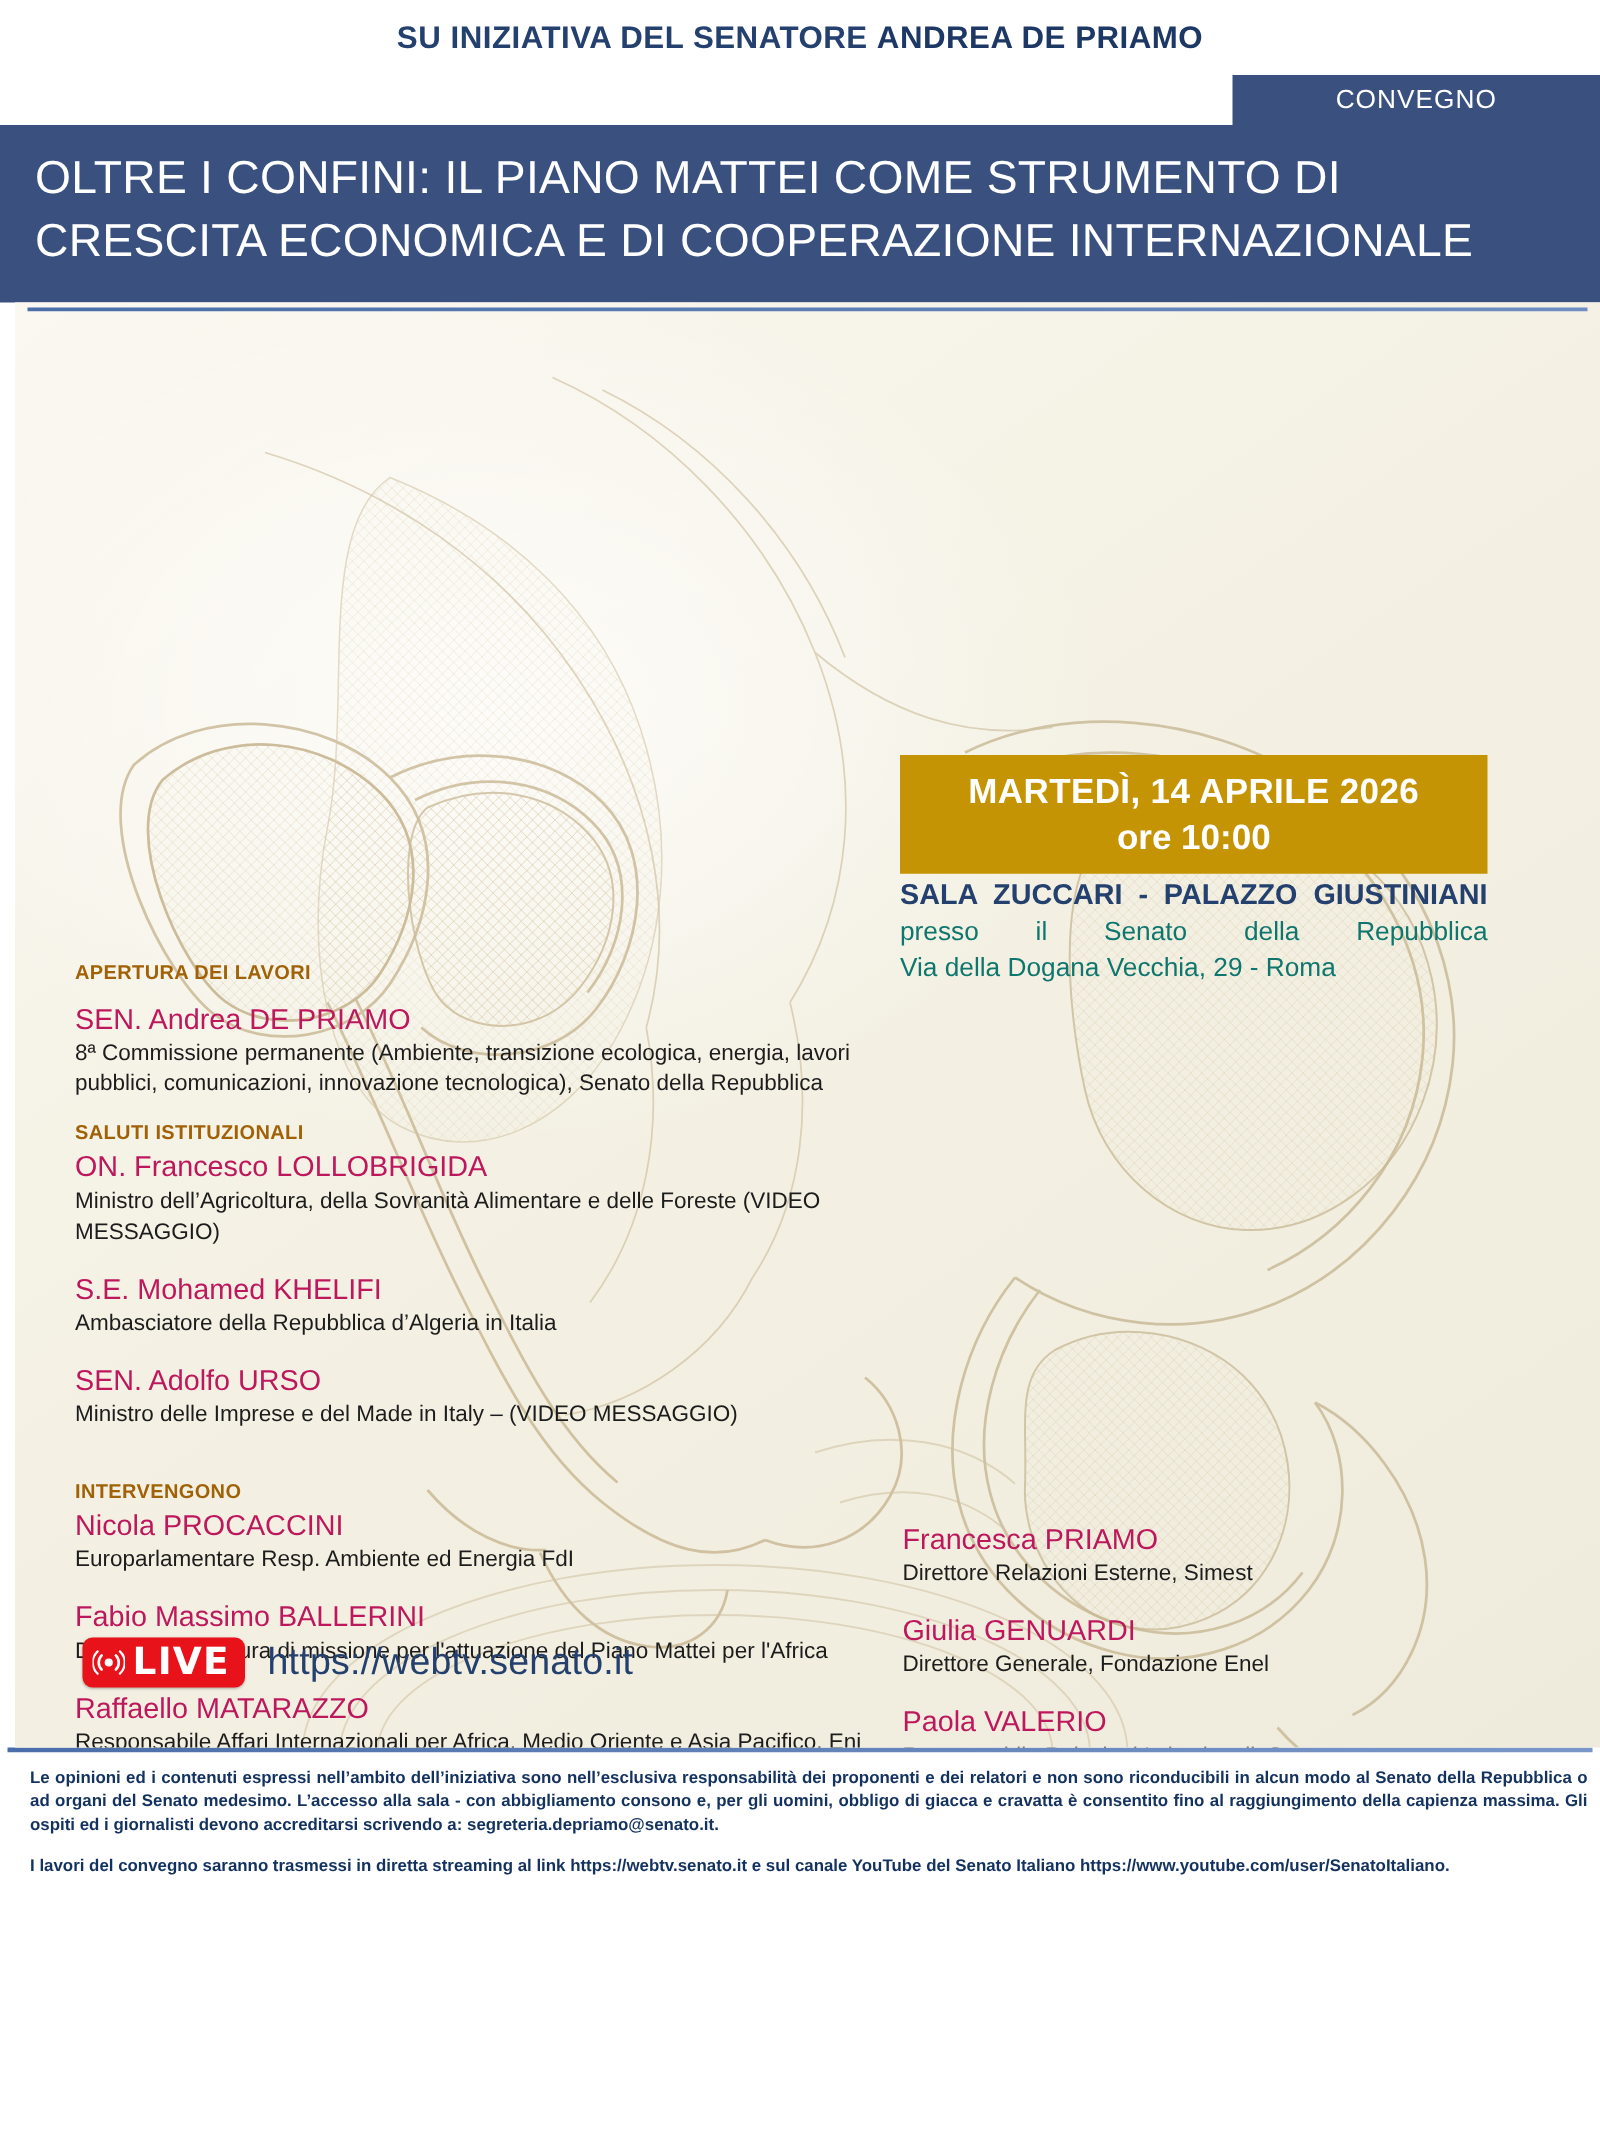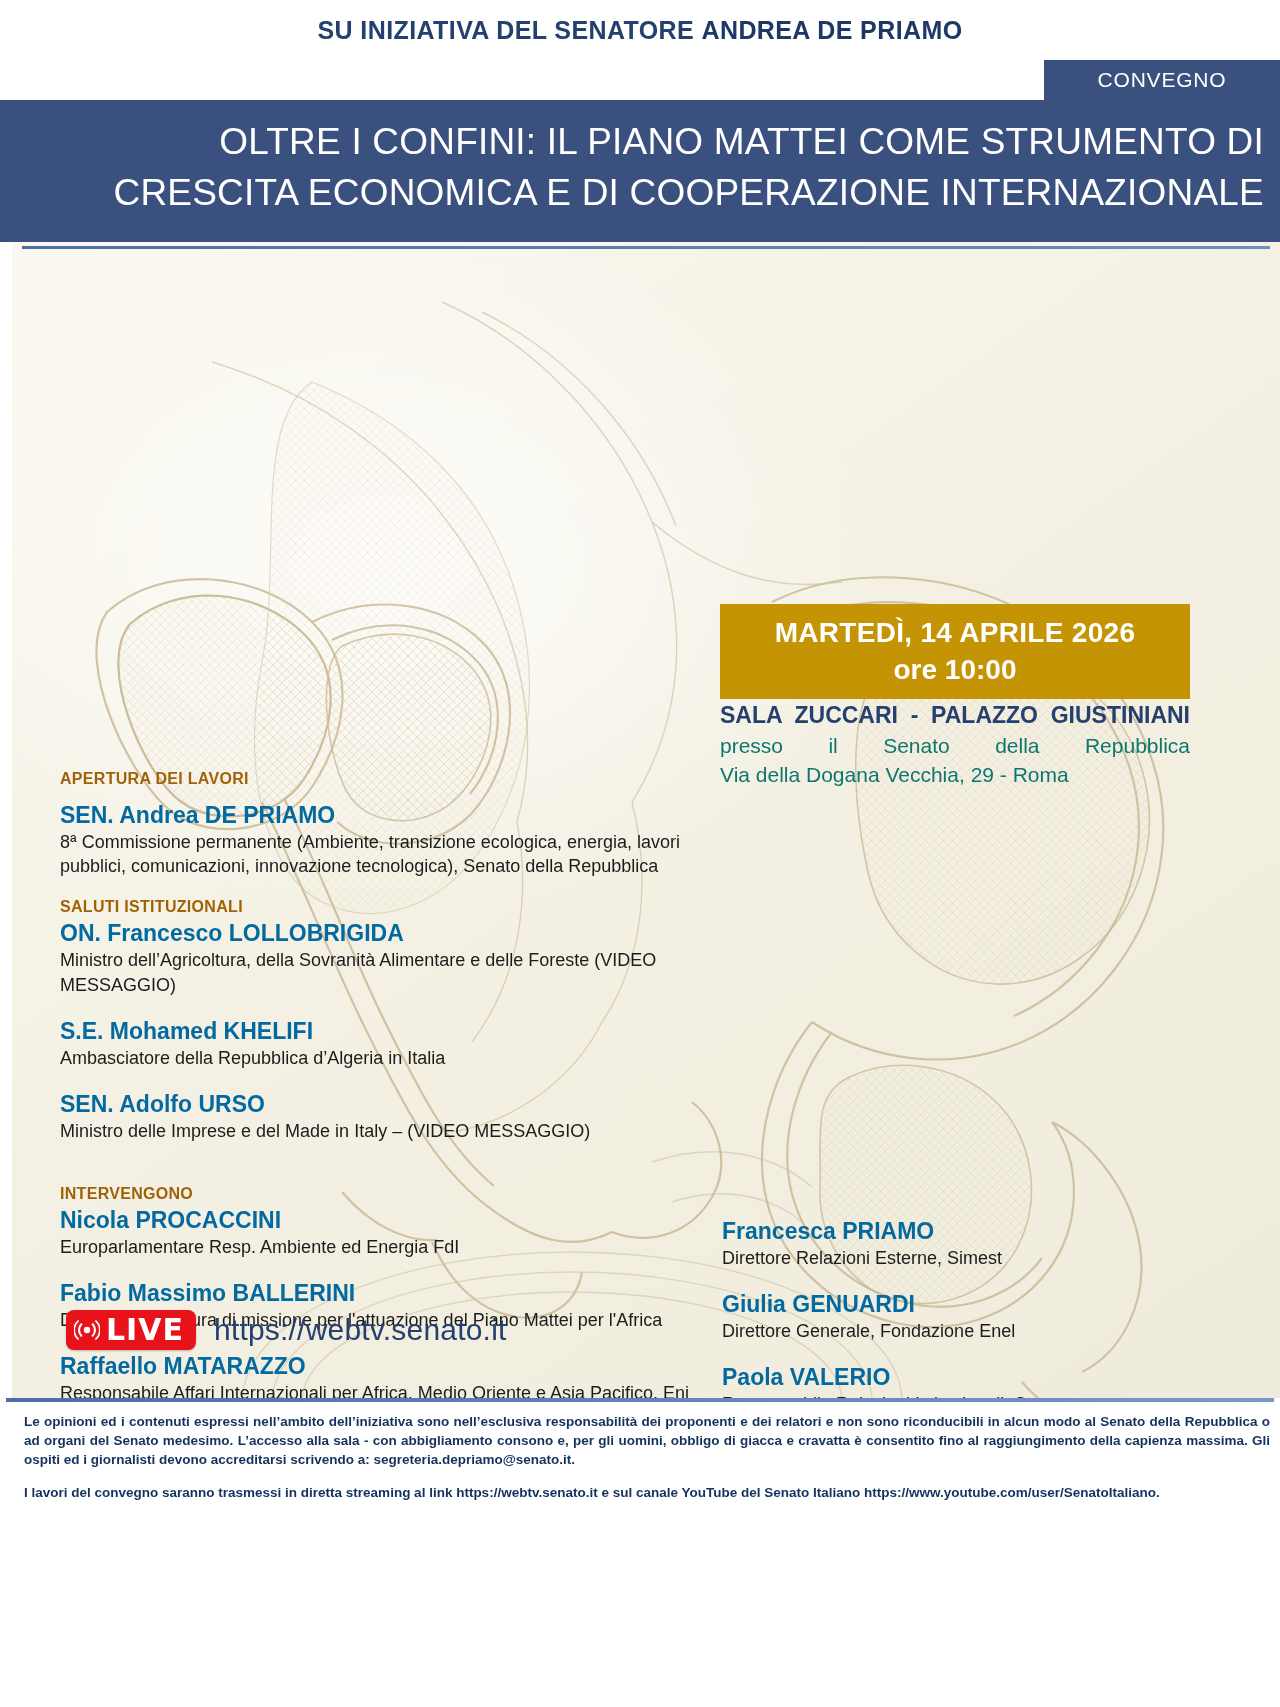--- a/index.html
+++ b/index.html
@@ -42,38 +42,38 @@
 
   
   .convegno-row {
     position: relative;
     height: 40px;
   }
   .convegno-tab {
     position: absolute;
     right: 0;
     top: 0;
-    width: 236px;
+    width: 294px;
     height: 40px;
     background: #3a5180;
     color: #ffffff;
     display: flex;
     align-items: center;
     justify-content: center;
     font-size: 21px;
     letter-spacing: 0.8px;
     font-weight: 500;
   }
 
   
   .title-banner {
     background: #3a5180;
     color: #ffffff;
     padding: 16px 16px 24px 28px;
-    text-align: right;
+    text-align: left;
   }
   .title-text {
     font-size: 37px;
     line-height: 1.38;
     font-weight: 400;
     letter-spacing: 0.2px;
   }
 
   
   .body-area {
@@ -174,22 +174,22 @@
   }
   .section-label {
     font-size: 16px;
     font-weight: 700;
     color: #a16207;
     letter-spacing: 0.3px;
     margin-bottom: 3px;
   }
   .spk-name {
     font-size: 23px;
-    font-weight: 700;
-    color: #0369a1;
+    font-weight: 400;
+    color: #be185d;
     line-height: 1.22;
   }
   .spk-role {
     font-size: 18px;
     color: #1c1c1c;
     line-height: 1.34;
     margin-top: 1px;
   }
   .block {
     margin-bottom: 20px;

